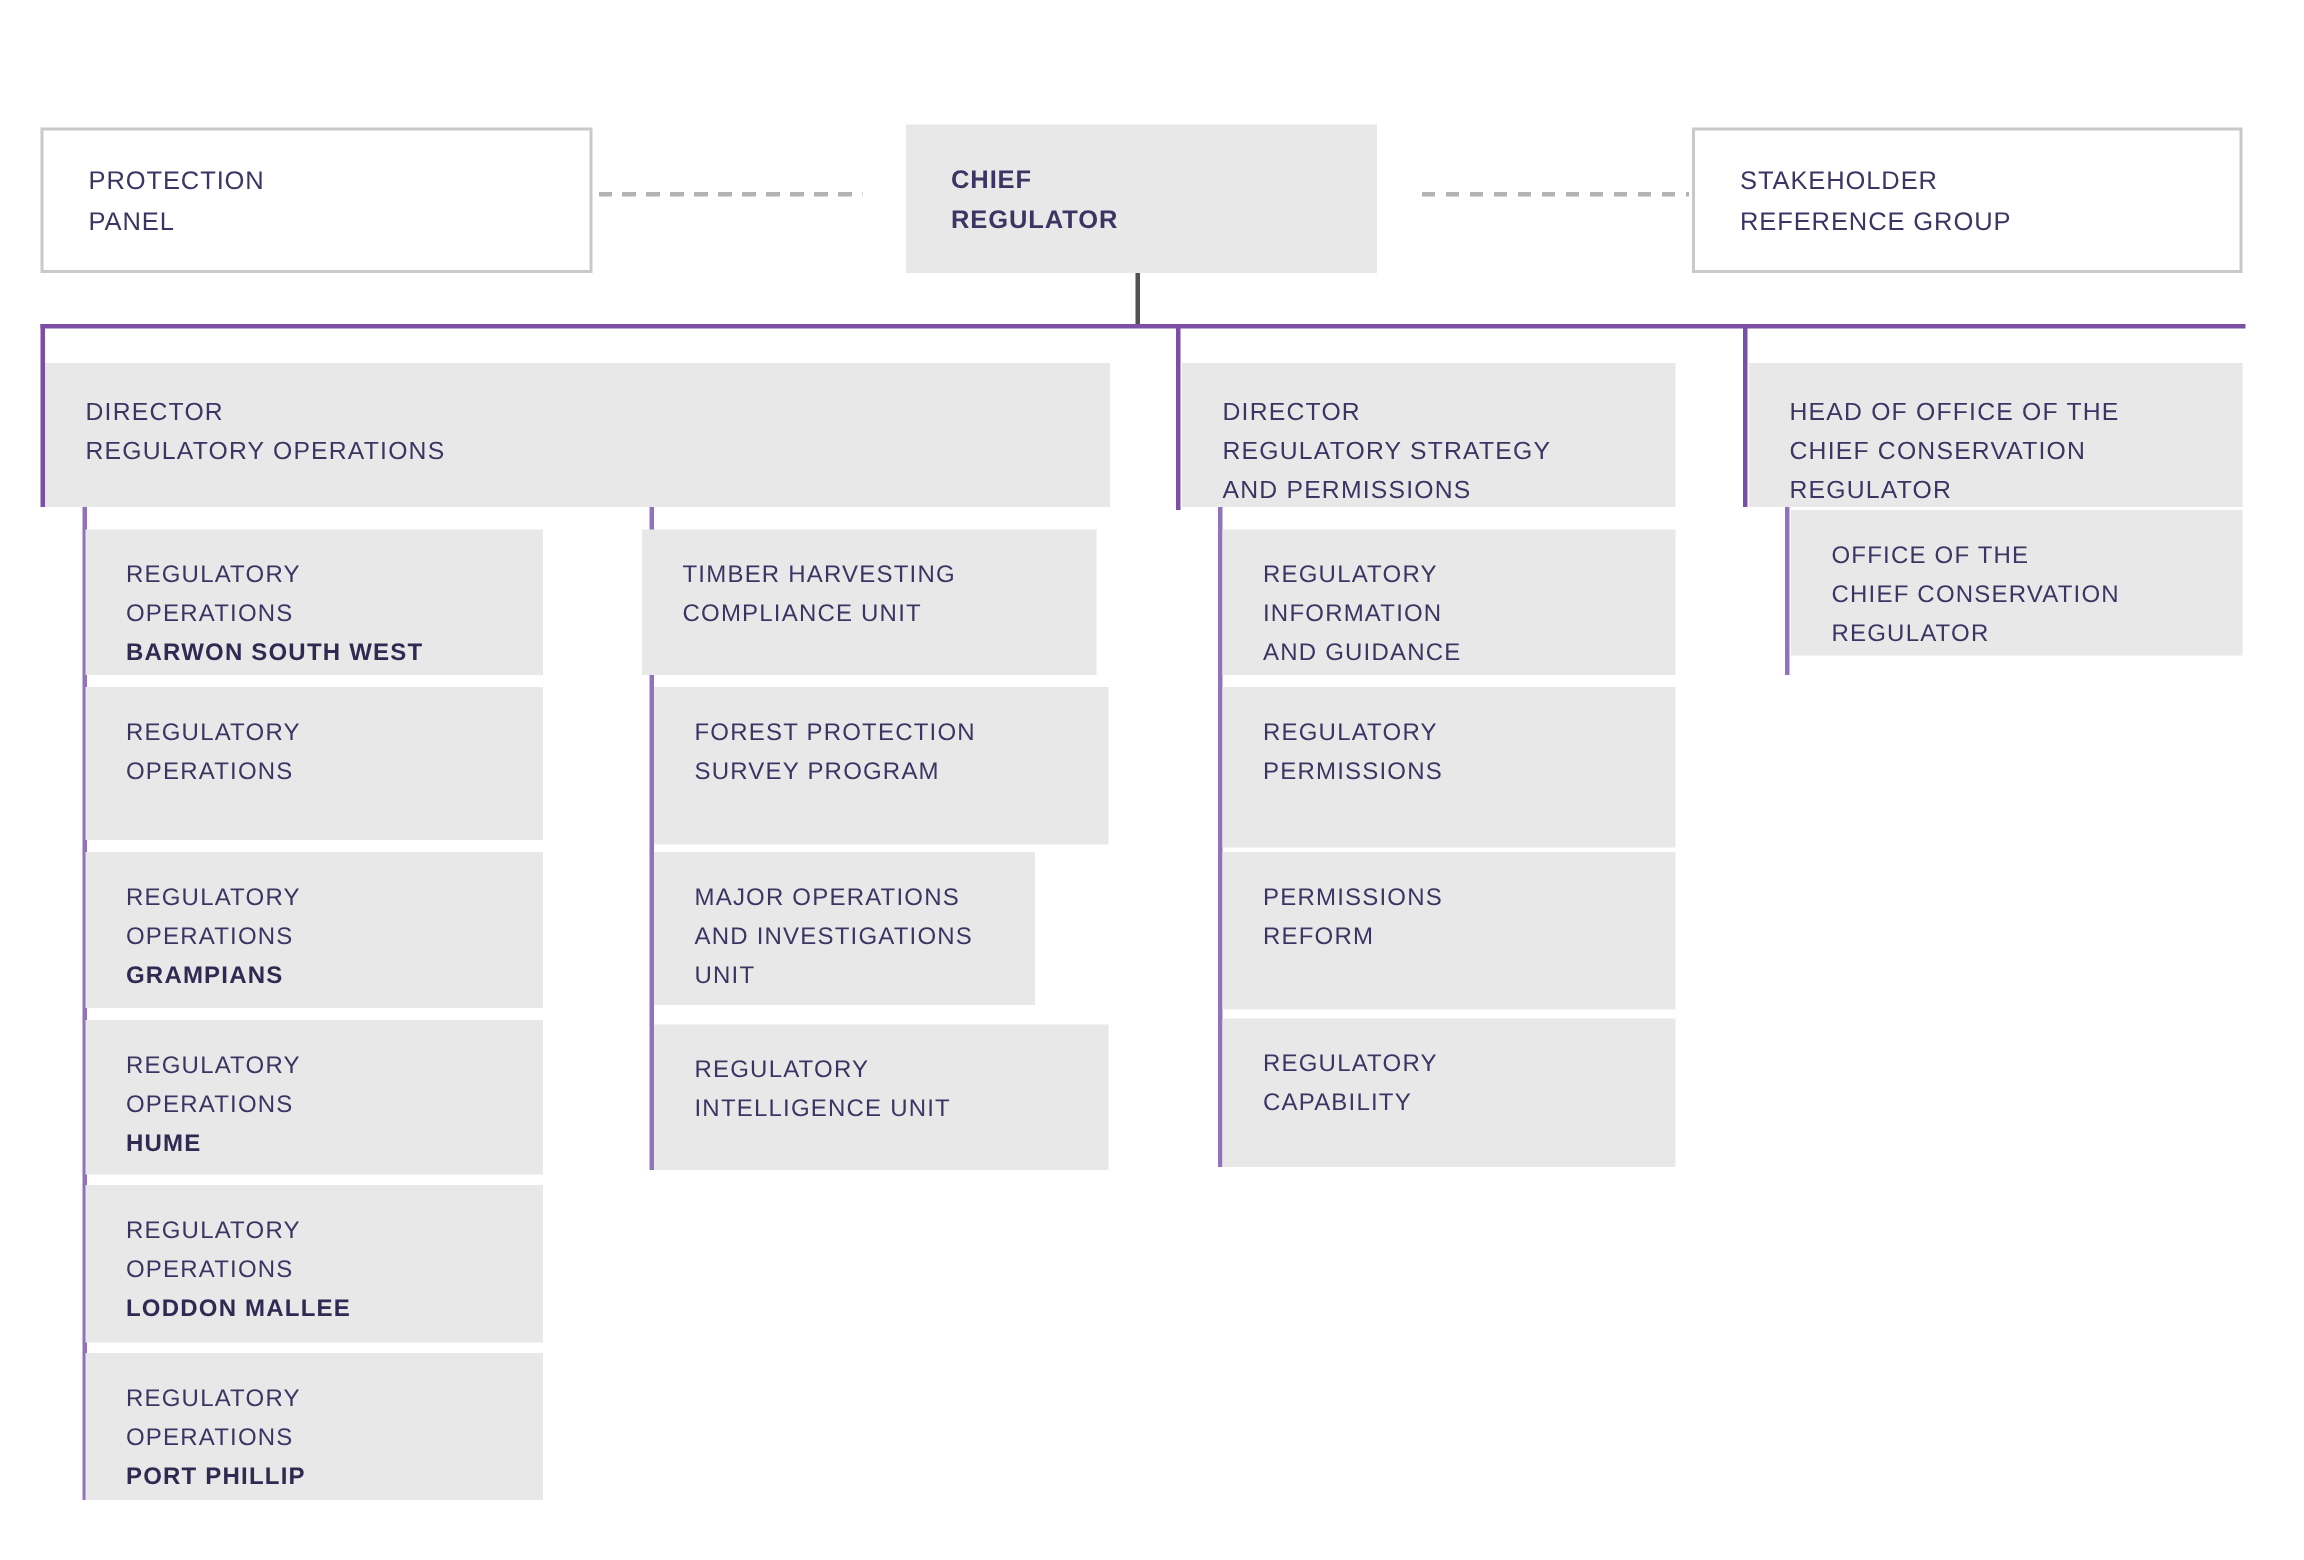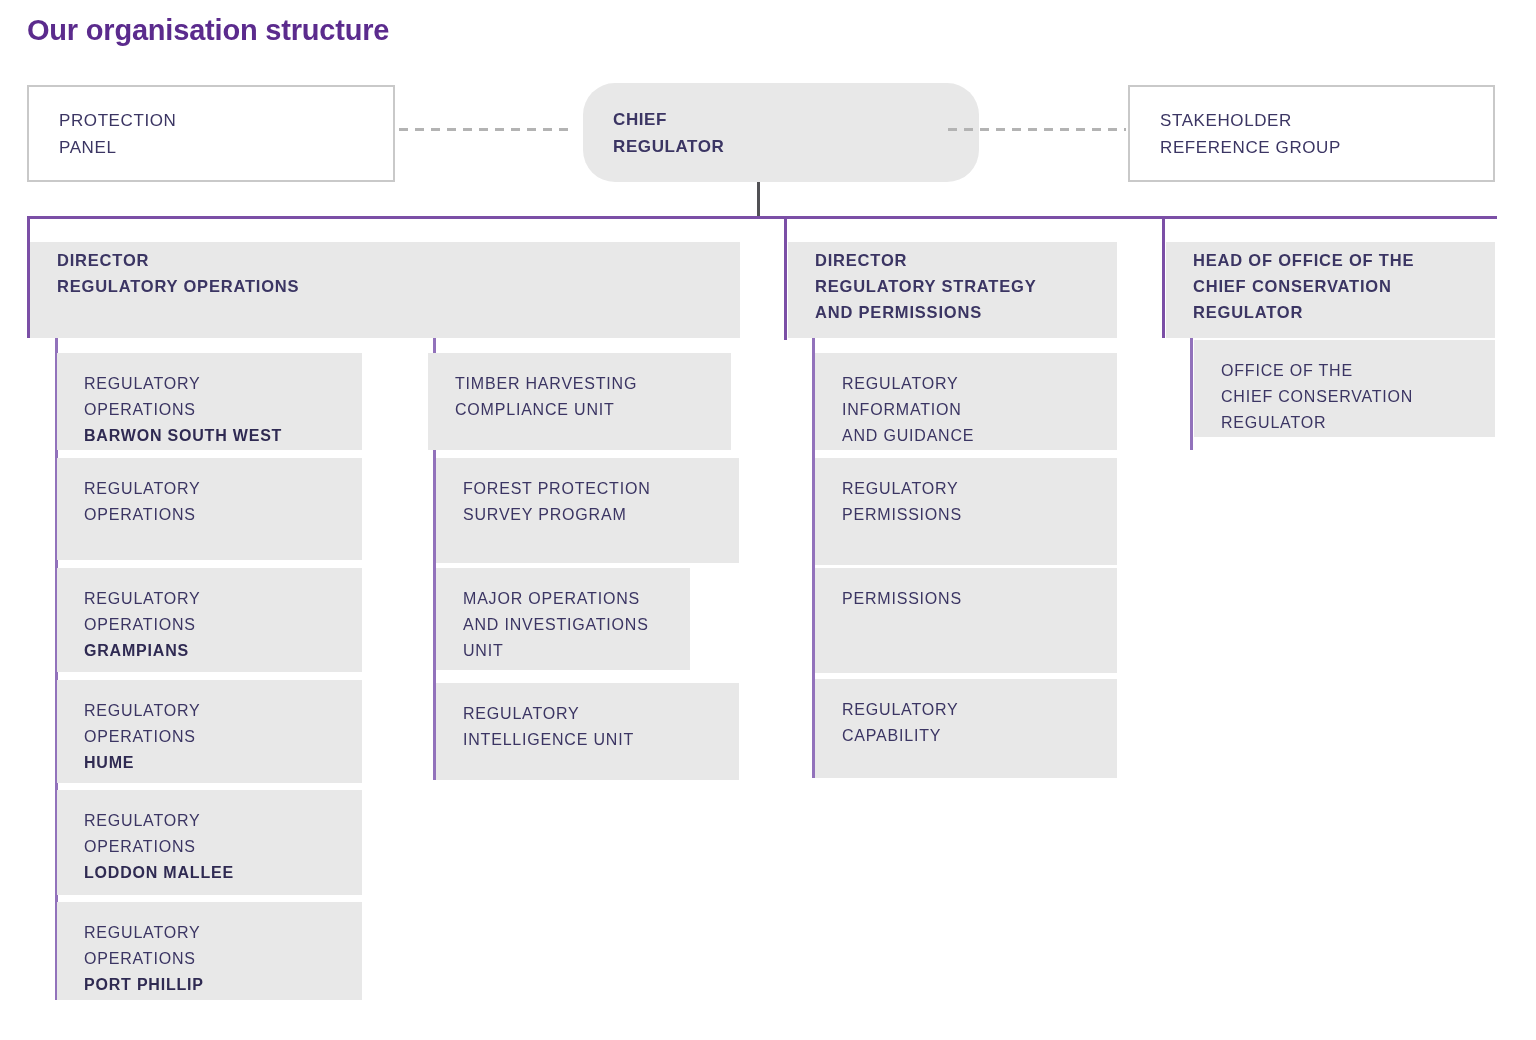--- a/index.html
+++ b/index.html
@@ -30,53 +30,52 @@
     display:flex;flex-direction:column;justify-content:center;
     padding:0 14px 0 30px;
     font-size:17px;line-height:27px;font-weight:500;letter-spacing:0.6px;
   }
   .outlined{
     background:#ffffff;
     border:2px solid var(--outlined-border,#c9c9c9);
   }
   .bold-box{font-weight:700;}
   .director-box{
-    font-size:16.5px;font-weight:700;line-height:26px;
-    padding-top:5px;
+    font-size:16.5px;font-weight:400;line-height:26px;
+    padding-top:20px;
   }
   .h-line{position:absolute;height:2.5px;background:var(--purple-line,#7b4fa6);}
   .v-line{position:absolute;width:2.5px;background:var(--purple-line,#7b4fa6);}
   .child-line{position:absolute;width:2.5px;background:var(--child-line,#9272bb);}
   .drop-line{position:absolute;width:3px;background:var(--dark-line,#515155);}
   .dashed-line{
     position:absolute;height:3px;
     background:repeating-linear-gradient(90deg,
       var(--dashed-line,#b3b3b3) 0 9px, transparent 9px 16px);
   }
   
   #box-irap{left:27px;top:85px;width:368px;height:97px;}
-  #box-chief{left:583px;top:83px;width:396px;height:99px;border-radius:32px;}
+  #box-chief{left:604px;top:83px;width:314px;height:99px;}
   #box-srg{left:1128px;top:85px;width:367px;height:97px;}
   #dash-left{left:399px;top:128px;width:176px;}
   #dash-right{left:948px;top:128px;width:178px;}
   #chief-drop{left:757px;top:182px;height:35px;}
   #spine{left:27px;top:216px;width:1470px;}
   #branch-v-1{left:27px;top:216px;height:122px;}
   #branch-v-2{left:784px;top:216px;height:124px;}
   #branch-v-3{left:1162px;top:216px;height:122px;}
   #box-dir-ops{left:30px;top:242px;width:710px;height:96px;}
   #box-dir-strategy{left:788px;top:242px;width:329px;height:96px;}
   #box-head-office{left:1166px;top:242px;width:329px;height:96px;}
 </style>
 </head>
 <body>
 
 <div id="canvas" style="--title: #5b2b8d; --box-fill: #e8e8e8; --box-text: #3b3563; --box-text-bold: #2f2a52; --outlined-border: #c9c9c9; --purple-line: #7b4fa6; --child-line: #9272bb; --dark-line: #515155; --dashed-line: #b3b3b3;">
 
-  <div class="page-title">Our organisation structure</div>
 
   <div class="box top-box outlined" id="box-irap">
       <div class="line">PROTECTION</div>
       <div class="line">PANEL</div>
     </div>
 
   <div class="box top-box bold-box" id="box-chief">
       <div class="line">CHIEF</div>
       <div class="line">REGULATOR</div>
     </div>
@@ -165,20 +164,21 @@
         <div class="line">REGULATORY</div>
         <div class="line">INFORMATION</div>
         <div class="line">AND GUIDANCE</div>
       </div>
       <div class="box" style="left: 815px; width: 302px; top: 458px; height: 107px;">
         <div class="line">REGULATORY</div>
         <div class="line">PERMISSIONS</div>
       </div>
       <div class="box" style="left: 815px; width: 302px; top: 568px; height: 105px;">
         <div class="line">PERMISSIONS</div>
+        <div class="line">REFORM</div>
       </div>
       <div class="box" style="left: 815px; width: 302px; top: 679px; height: 99px;">
         <div class="line">REGULATORY</div>
         <div class="line">CAPABILITY</div>
       </div>
       <div class="child-line" style="left: 1190px; top: 338px; height: 112px;"></div>
       <div class="box" style="left: 1194px; width: 301px; top: 340px; height: 97px;">
         <div class="line">OFFICE OF THE</div>
         <div class="line">CHIEF CONSERVATION</div>
         <div class="line">REGULATOR</div>

